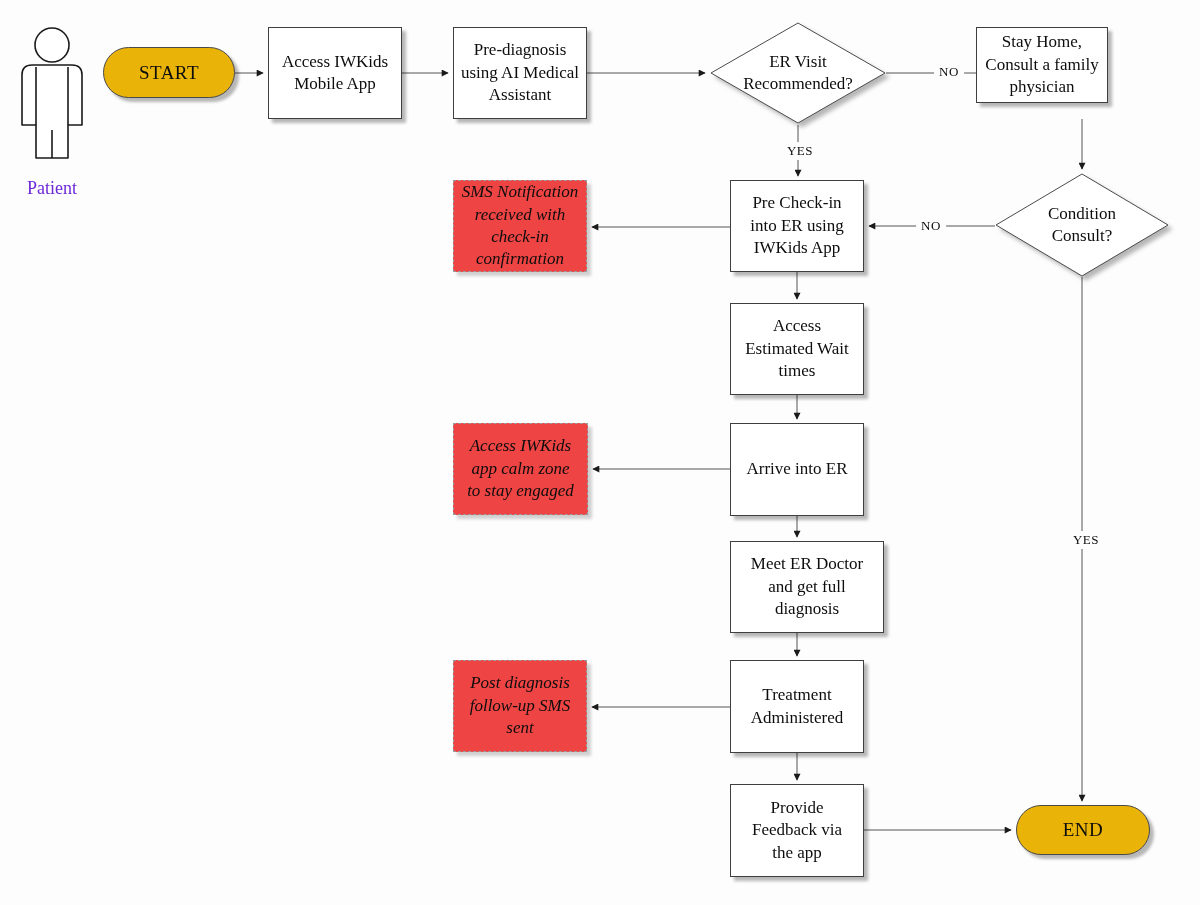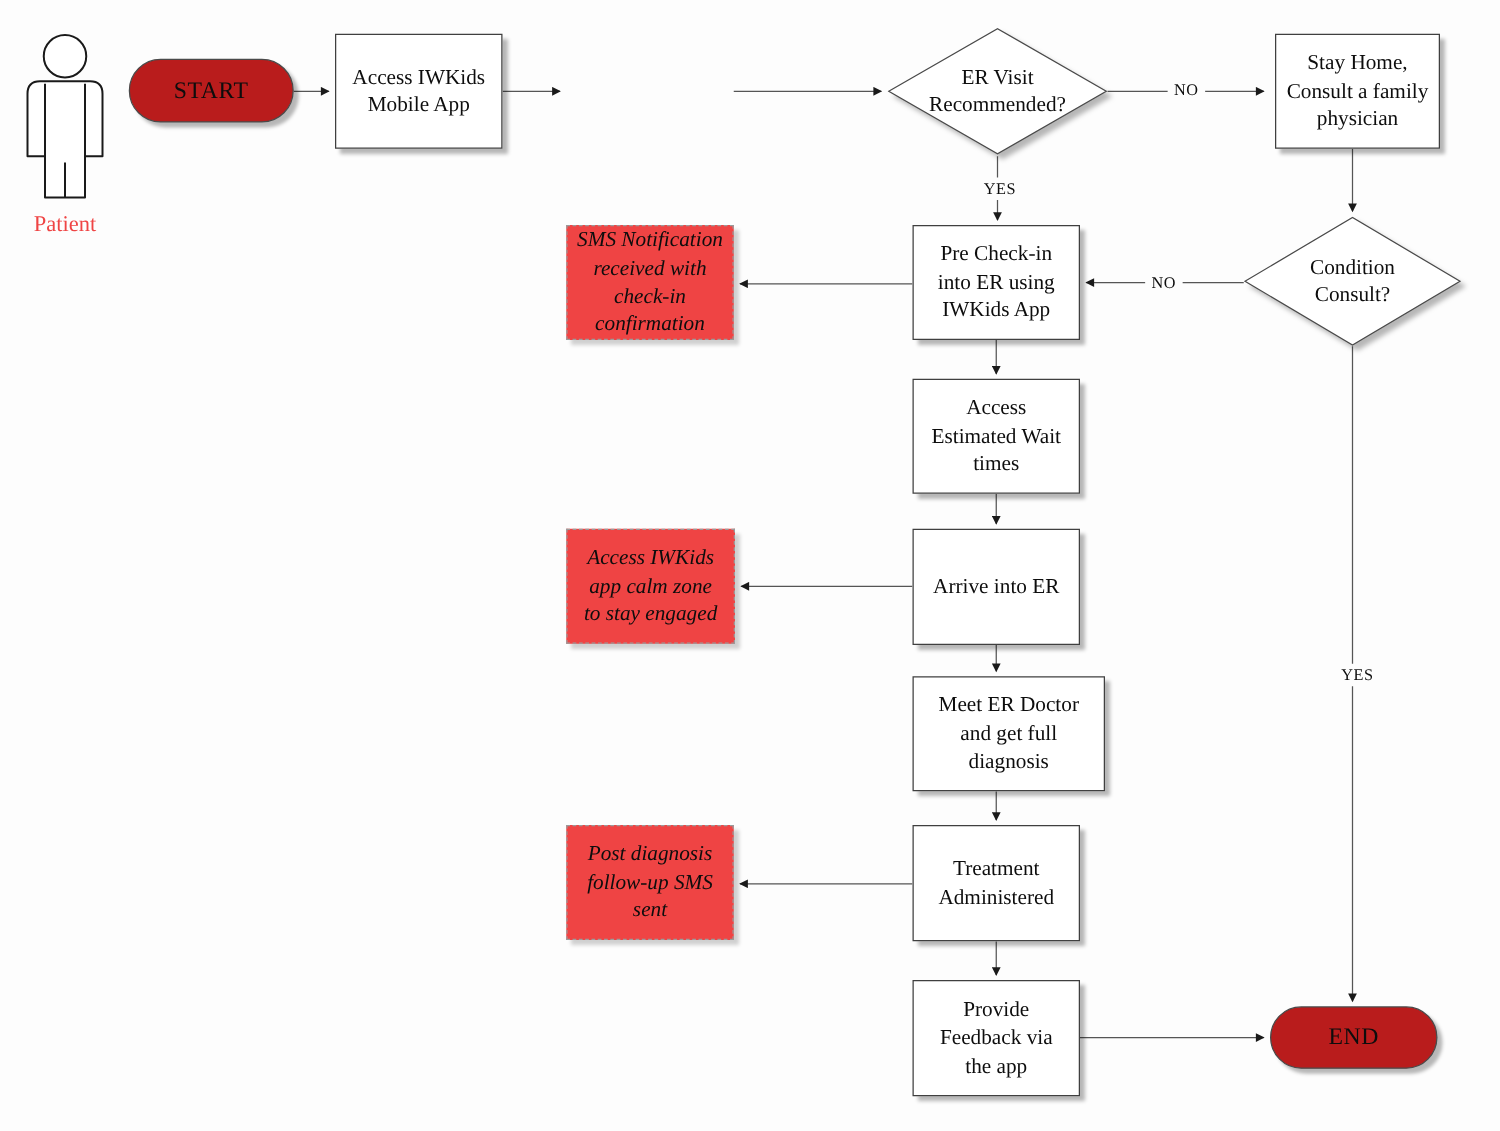--- a/index.html
+++ b/index.html
@@ -35,21 +35,21 @@
     border: 1px solid #3f3f3f;
     box-shadow: 4px 4px 3px rgba(0,0,0,0.28);
   }
   .note {
     background: #ef4444;
     border: 1px dashed #9b9b9b;
     font-style: italic;
     box-shadow: 4px 4px 3px rgba(0,0,0,0.18);
   }
   .terminator {
-    background: #b91c1c;
+    background: #eab308;
     border: 1px solid #4a4a4a;
     border-radius: 26px;
     box-shadow: 4px 4px 3px rgba(0,0,0,0.28);
     font-size: 19px;
     letter-spacing: 0.5px;
   }
   .decision { position: absolute; }
   .decision svg {
     position: absolute; left: 0; top: 0;
     filter: drop-shadow(4px 4px 2px rgba(0,0,0,0.28));
@@ -67,23 +67,23 @@
   .edge-label {
     position: absolute;
     transform: translate(-50%, -50%);
     background: #fdfdfd;
     padding: 1px 5px;
     font-size: 13px;
     letter-spacing: 0.5px;
   }
   .actor { position: absolute; left: 12px; top: 22px; width: 80px; text-align: center; }
   .actor-label {
-    margin-top: 2px;
+    margin-top: 12px;
     font-size: 18px;
-    color: #ef4444;
+    color: #6d28d9;
   }
 </style>
 </head>
 <body>
 
 <div class="canvas">
 
   <svg class="edges">
     <defs>
       <marker id="arrowhead" viewBox="0 0 10 10" refX="9" refY="5" markerWidth="9" markerHeight="7" orient="auto">
@@ -125,21 +125,24 @@
       <line x1="40" y1="108" x2="40" y2="136" stroke="#1a1a1a" stroke-width="1.6"></line>
     </svg>
     <div class="actor-label">Patient</div>
   </div>
 
   <div class="node terminator" style="left:103px;top:47px;width:132px;height:51px;">START</div>
   <div class="node terminator" style="left:1016px;top:805px;width:134px;height:50px;">END</div>
 
   <div class="node process" style="left:268px;top:27px;width:134px;height:92px;">Access IWKids
 Mobile App</div>
-  <div class="node process" style="left:1020px;top:27px;width:132px;height:92px;">Stay Home,
+  <div class="node process" style="left:453px;top:27px;width:134px;height:92px;">Pre-diagnosis
+using AI Medical
+Assistant</div>
+  <div class="node process" style="left:976px;top:27px;width:132px;height:76px;">Stay Home,
 Consult a family
 physician</div>
   <div class="node process" style="left:730px;top:180px;width:134px;height:92px;">Pre Check-in
 into ER using
 IWKids App</div>
   <div class="node process" style="left:730px;top:423px;width:134px;height:93px;">Arrive into ER</div>
   <div class="node process" style="left:730px;top:303px;width:134px;height:92px;">Access
 Estimated Wait
 times</div>
   <div class="node process" style="left:730px;top:541px;width:154px;height:92px;">Meet ER Doctor

